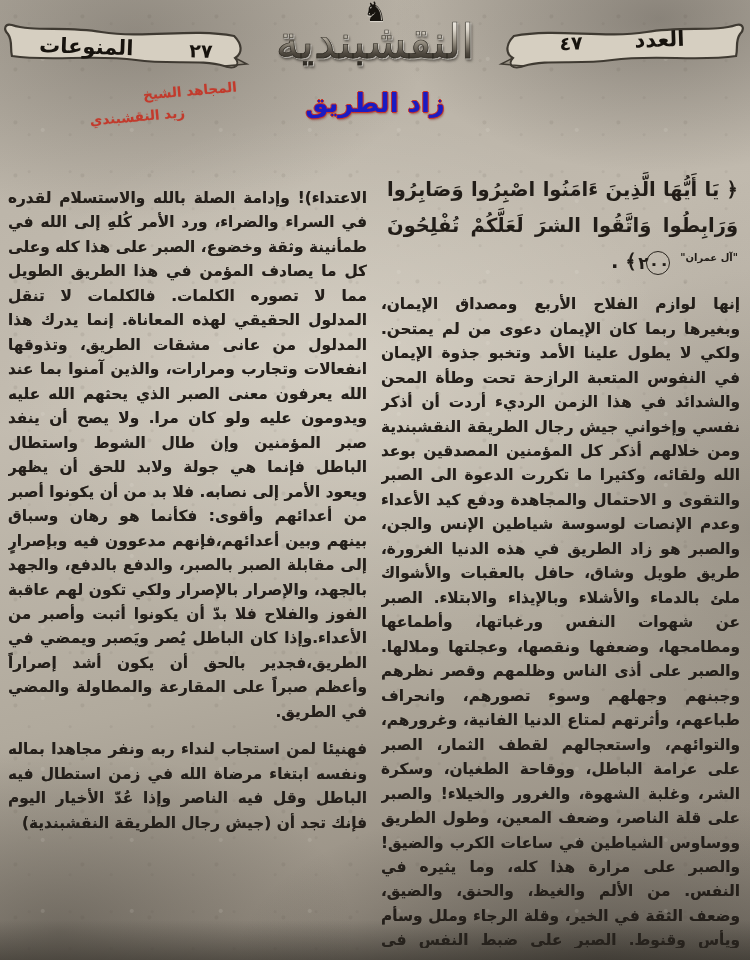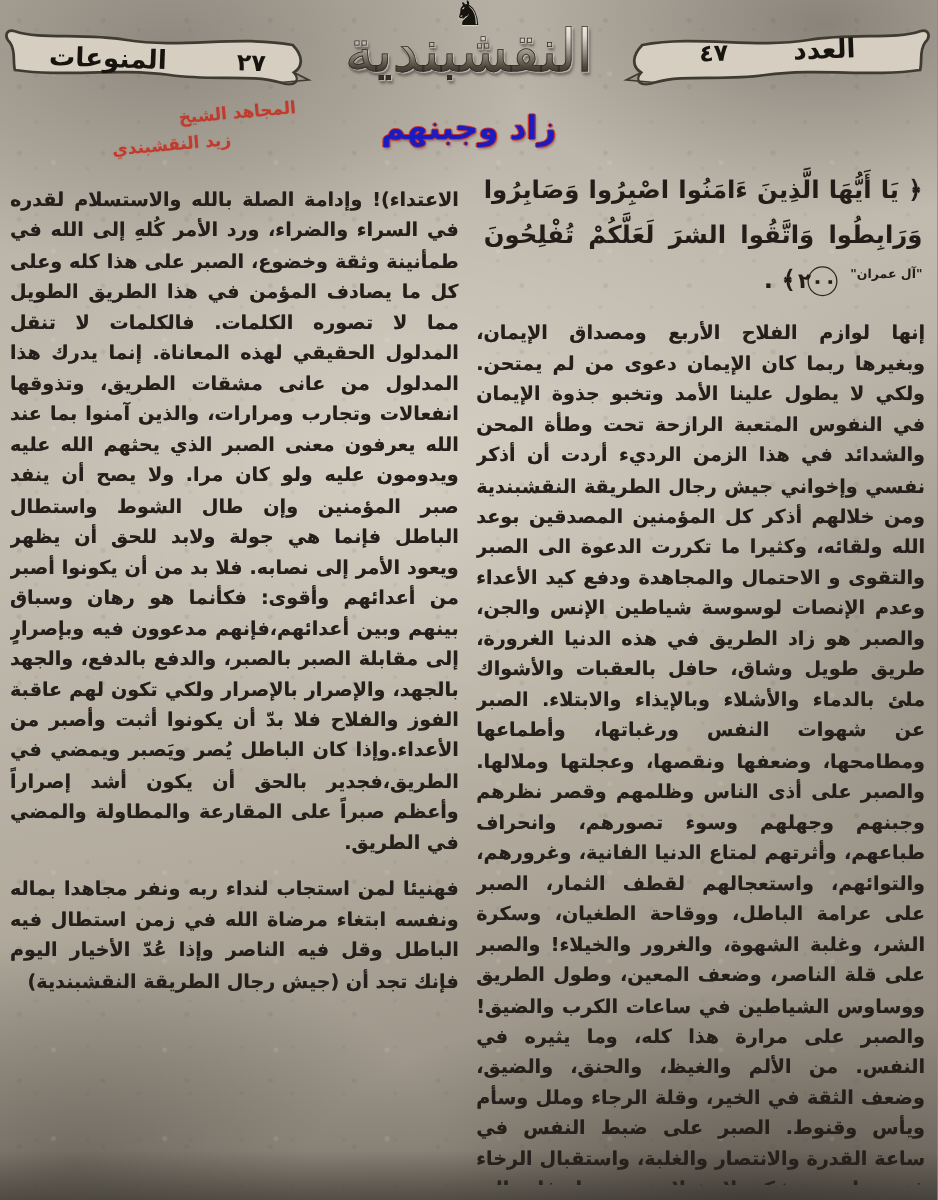--- a/index.html
+++ b/index.html
@@ -52,21 +52,21 @@
     text-shadow:0 0 1px rgba(194,58,44,.35);}
   .byline .l2{display:block;margin-right:54px;}
 
   .title{position:absolute;left:0;right:0;top:88px;text-align:center;
     font-size:26px;font-weight:900;color:#1b1bc2;letter-spacing:.5px;
     text-shadow:-1px 0 0 #c8352a,1px 0 0 #c8352a,0 -1px 0 #c8352a,0 1px 0 #c8352a,1px 2px 2px rgba(120,30,25,.45);}
 
   
   .columns{position:absolute;top:132px;right:10px;left:8px;bottom:12px;
     display:flex;gap:14px;direction:rtl;overflow:hidden;}
-  .col{flex:1 1 0;overflow:hidden;color:#241f1a;}
+  .col{flex:1 1 0;overflow:hidden;color:#241f1a;margin-top:38px;}
   .col p{margin:0 0 13px 0;font-size:15.3px;font-weight:bold;line-height:1.6;
     text-align:justify;text-justify:inter-word;
     text-shadow:0 0 .5px rgba(36,31,26,.6);}
   .col-left{padding-top:16px;}
 
   .verse{font-size:19.5px;font-weight:bold;line-height:1.85;text-align:justify;
     margin:2px 2px 12px 6px;color:#221d18;}
   .verse .surah{font-size:10px;vertical-align:super;font-weight:bold;}
   .verse .vnum{display:inline-block;width:22px;height:22px;border:1.6px solid #2a251f;
     border-radius:50%;font-size:17px;line-height:22px;text-align:center;vertical-align:middle;
@@ -103,21 +103,21 @@
   <div class="logo">
     <span class="emblem">♞</span>
     <span class="logo-text">النقشبندية</span>
   </div>
 
   <div class="byline">
     <span class="l1">المجاهد الشيخ</span>
     <span class="l2">زيد النقشبندي</span>
   </div>
 
-  <div class="title">زاد وجبنهم</div>
+  <div class="title">زاد الطريق</div>
 
   <div class="columns">
     <div class="col col-right">
       <div class="verse">
         <span>﴿</span>
         <span>يَا أَيُّهَا الَّذِينَ ءَامَنُوا اصْبِرُوا وَصَابِرُوا وَرَابِطُوا وَاتَّقُوا الشرَ لَعَلَّكُمْ تُفْلِحُونَ</span>
         <span class="surah">"آل عمران"</span>
         <span class="vnum">٢٠٠</span>
         <span>﴾</span>
         <span>.</span>

